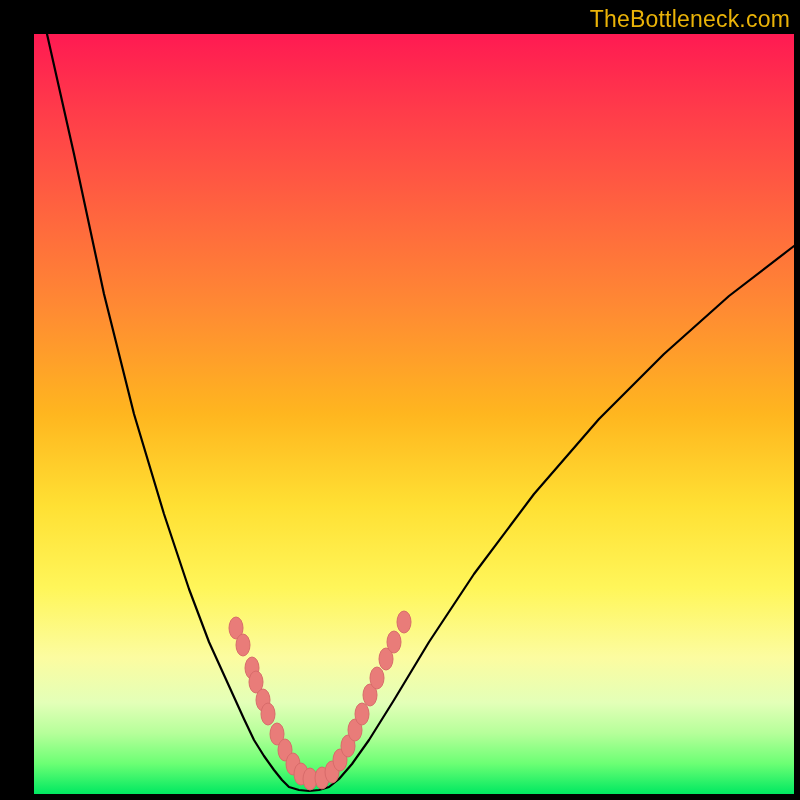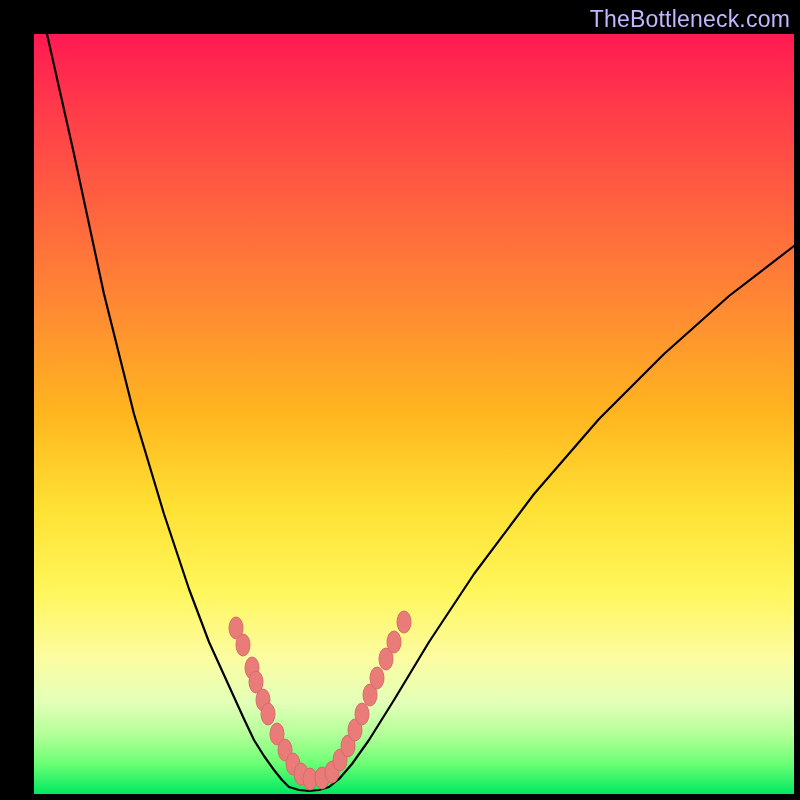--- a/index.html
+++ b/index.html
@@ -38,21 +38,21 @@
       #e3ffb8 88%,
       #b6ff9a 92%,
       #6cff74 96%,
       #00e861 100%
     );
   }
   .watermark {
     position: absolute;
     top: 6px;
     right: 10px;
-    color: #c4b5fd;
+    color: #eab308;
     font-size: 23px;
     font-weight: 500;
     letter-spacing: 0.2px;
     z-index: 5;
   }
   svg.curve {
     position: absolute;
     left: 0;
     top: 0;
     width: 760px;

